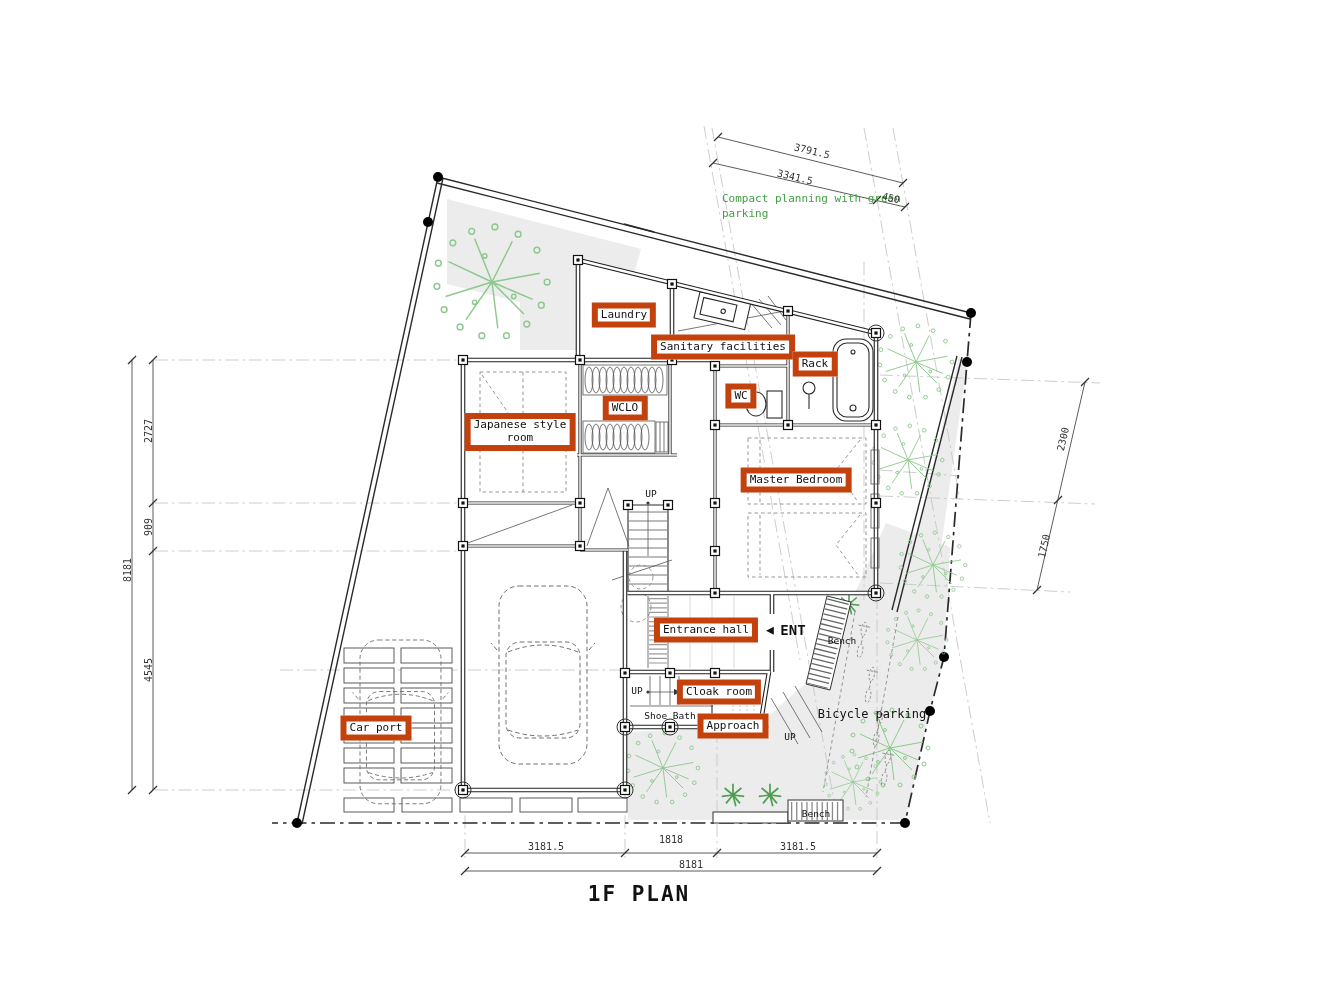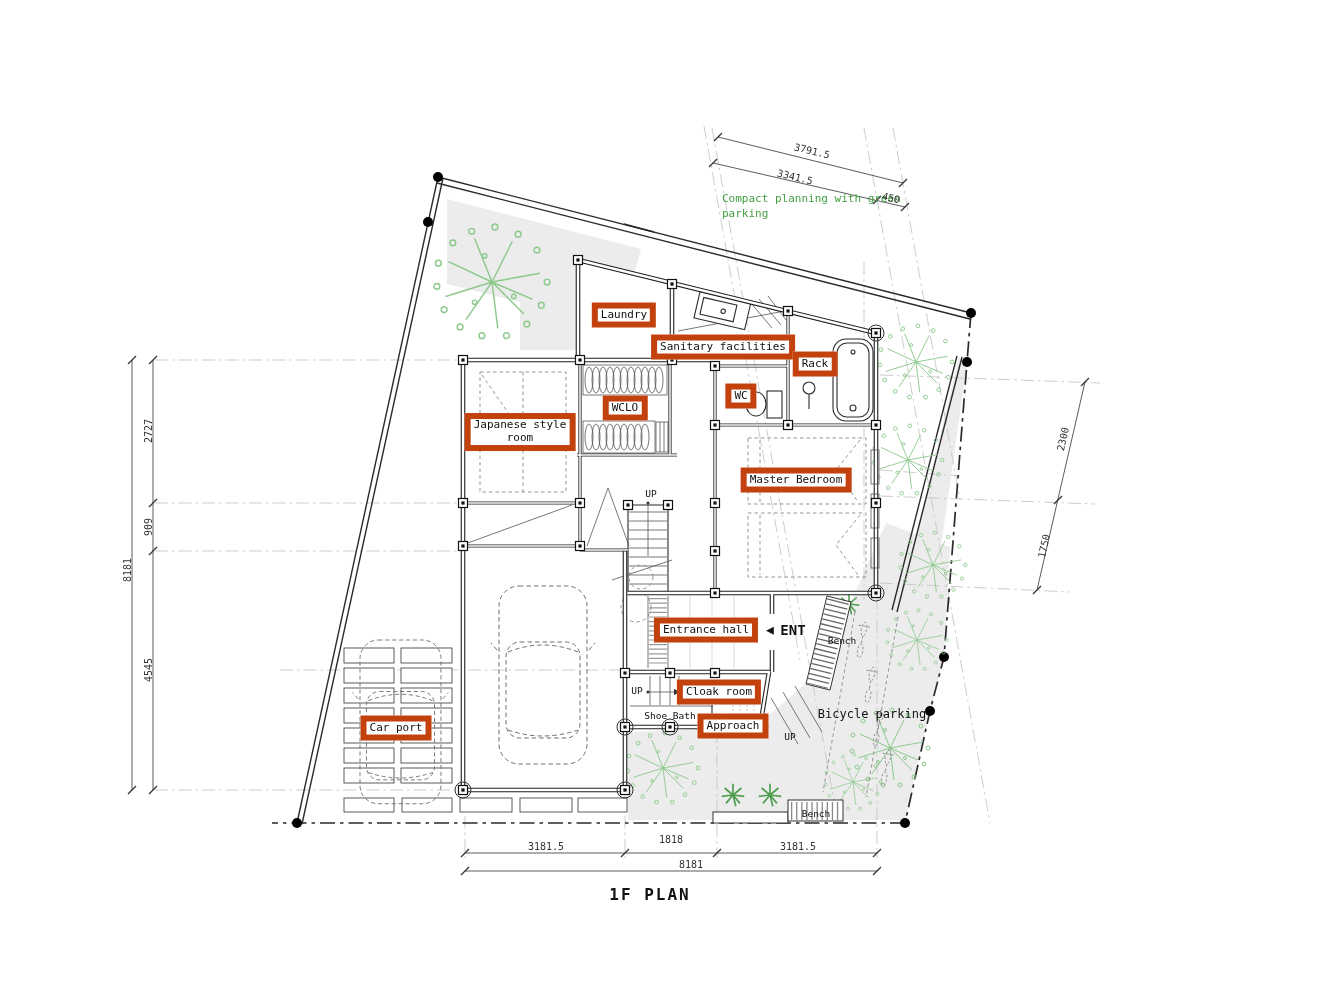--- a/index.html
+++ b/index.html
@@ -37,22 +37,22 @@
   .white{fill:#fff;stroke:#333;stroke-width:1;}
 
   
   .lbl{position:absolute;transform:translate(-50%,-50%);font-size:11px;color:#111;
        white-space:nowrap;line-height:1.18;text-align:center;}
   .box{background:#fff;border:6px solid #c2410c;padding:0 3px;}
   .sm{font-size:9.5px;}
   .md{font-size:12px;}
   .dimlbl{position:absolute;font-size:10px;color:#333;white-space:nowrap;}
   .note{position:absolute;font-size:11px;line-height:15px;white-space:nowrap;}
-  .title{position:absolute;transform:translate(-50%,-50%);font-size:16px;font-weight:bold;
-         letter-spacing:2px;color:#111;white-space:nowrap;margin-left:11px;}
+  .title{position:absolute;transform:translate(-50%,-50%);font-size:21px;font-weight:bold;
+         letter-spacing:2px;color:#111;white-space:nowrap;}
 </style>
 </head>
 <body>
 
 <div class="stage">
 
 <svg width="1342" height="1000" viewBox="0 0 1342 1000">
   <defs>
     <g id="treeSym" class="tree">
       <path d="M0,0 L33,-6 M0,0 L22,22 M0,0 L4,32 M0,0 L-18,26 M0,0 L-32,10 M0,0 L-30,-14 M0,0 L-12,-30 M0,0 L14,-28 M0,0 L28,12"></path>
@@ -428,21 +428,21 @@
 <div class="lbl box" style="left:815px;top:364px">Rack</div>
 <div class="lbl box" style="left:741px;top:396px">WC</div>
 <div class="lbl box" style="left:625px;top:408px">WCLO</div>
 <div class="lbl box" style="left:520px;top:432px">
   <span style="display:block">Japanese style</span>
   <span style="display:block">room</span>
 </div>
 <div class="lbl box" style="left:796px;top:480px">Master Bedroom</div>
 <div class="lbl box" style="left:706px;top:630px">Entrance hall</div>
 <div class="lbl box" style="left:719px;top:692px">Cloak room</div>
-<div class="lbl box" style="left:396px;top:728px">Car port</div>
+<div class="lbl box" style="left:376px;top:728px">Car port</div>
 <div class="lbl box" style="left:733px;top:726px">Approach</div>
 
 <div class="lbl" style="left:770px;top:630px;font-size:13px">◀</div>
 <div class="lbl" style="left:793px;top:630px;font-weight:bold;font-size:14px">ENT</div>
 <div class="lbl sm" style="left:670px;top:716px">Shoe Bath</div>
 <div class="lbl md" style="left:872px;top:714px">Bicycle parking</div>
 <div class="lbl sm" style="left:842px;top:641px">Bench</div>
 <div class="lbl sm" style="left:816px;top:814px">Bench</div>
 <div class="lbl sm" style="left:651px;top:494px">UP</div>
 <div class="lbl sm" style="left:637px;top:691px">UP</div>

